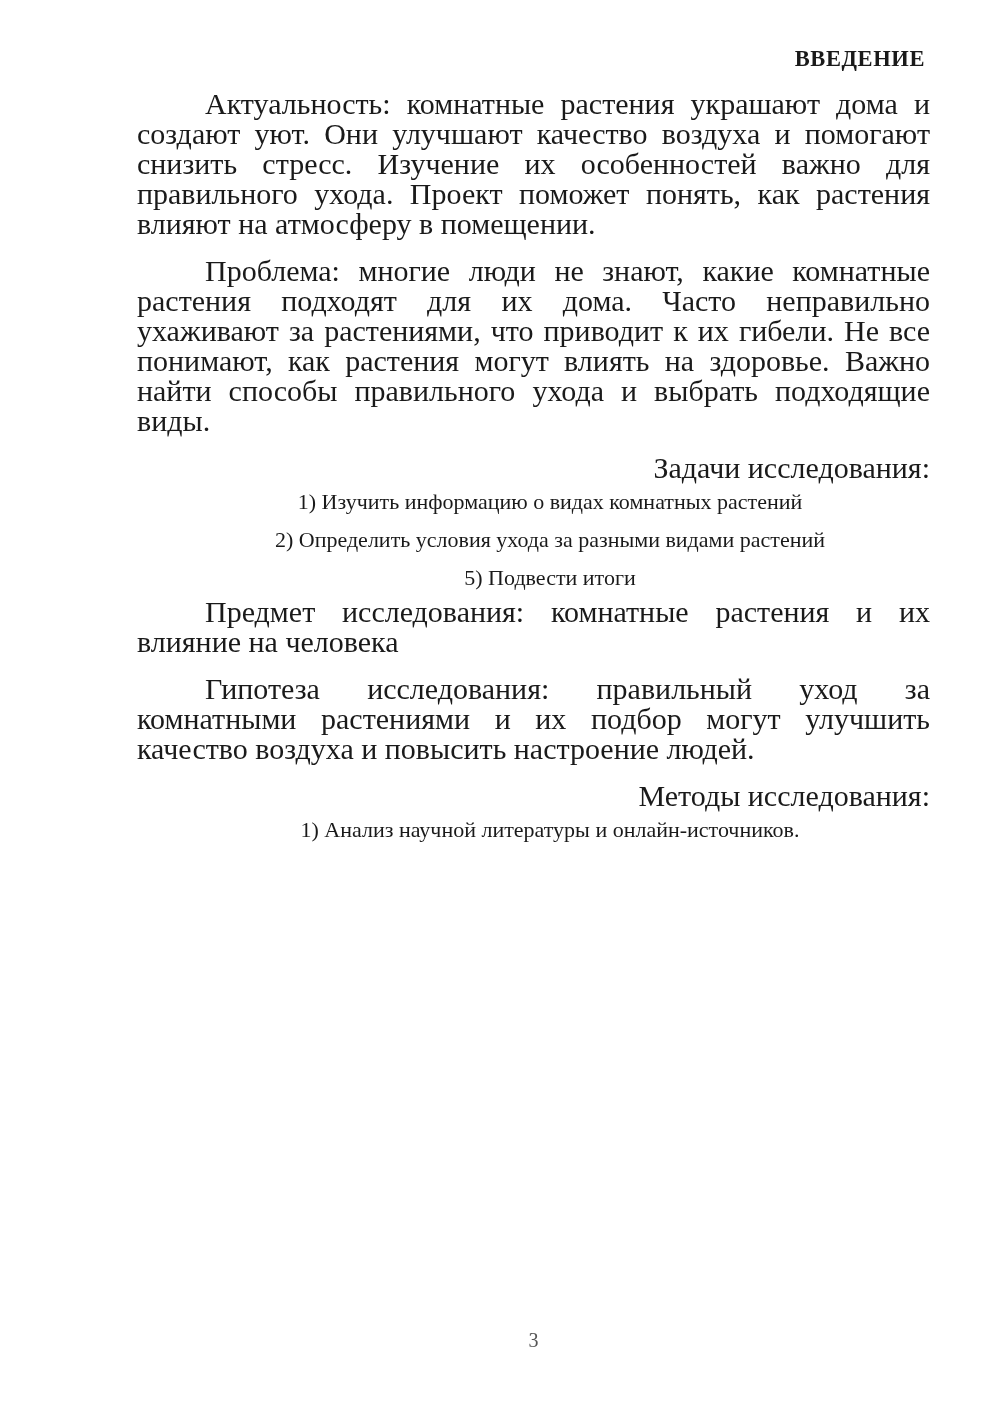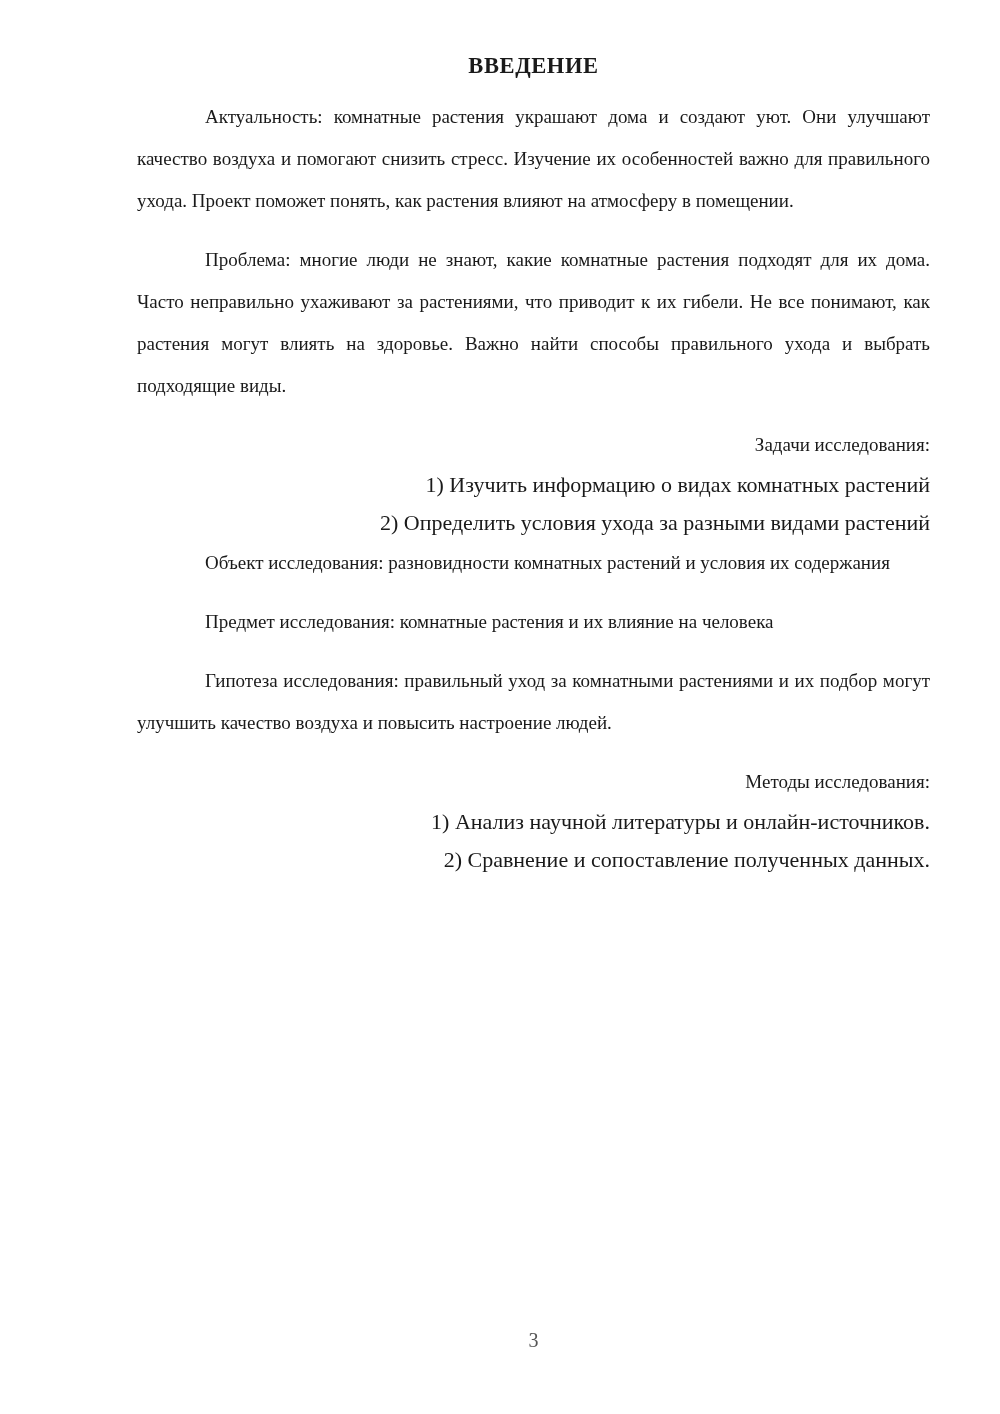--- a/index.html
+++ b/index.html
@@ -19,35 +19,35 @@
   .page {
     position: absolute;
     left: 137px;
     top: 0;
     width: 793px;   
     height: 1414px;
     box-sizing: border-box;
   }
 
   .doc-title {
-    text-align: center;
+    text-align: right;
     font-weight: bold;
     font-size: 22.5px;
     letter-spacing: 0.6px;
-    margin: 12px;
+    margin: 5px;
     padding-top: 40px;
     line-height: 1.2;
   }
 
   
   p.para {
     margin: 0;
     padding: 0;
-    font-size: 19px;
-    line-height: 42px;
+    font-size: 30px;
+    line-height: 30px;
     text-align: justify;
     text-justify: inter-word;
     text-indent: 68px;
     hyphens: none;
   }
   p.para.first {
     margin-top: 17px;
   }
   p.para + p.para {
     margin-top: 17px;
@@ -62,21 +62,21 @@
   p.item {
     margin: 0;
     padding: 0;
     font-size: 22px;
     line-height: 38px;
     text-align: justify;
     text-justify: inter-word;
     text-indent: 33px;
   }
   p.item.flush {
-    text-align: right;
+    text-align: center;
   }
 
   .page-number {
     position: absolute;
     left: 0;
     top: 1330px;
     width: 793px;
     text-align: center;
     font-size: 20px;
     color: #555555;
@@ -96,28 +96,27 @@
 
 
   <p class="para flush">Задачи исследования:</p>
 
   <p class="item flush">1) Изучить информацию о видах комнатных растений</p>
 
   <p class="item flush">2) Определить условия ухода за разными видами растений</p>
 
 
 
+  <p class="item flush">5) Подвести итоги</p>
 
-  <p class="para">Объект исследования: разновидности комнатных растений и условия их содержания</p>
 
   <p class="para">Предмет исследования: комнатные растения и их влияние на человека</p>
 
   <p class="para">Гипотеза исследования: правильный уход за комнатными растениями и их подбор могут улучшить качество воздуха и повысить настроение людей.</p>
 
   <p class="para flush">Методы исследования:</p>
 
   <p class="item flush">1) Анализ научной литературы и онлайн-источников.</p>
 
-  <p class="item flush">2) Сравнение и сопоставление полученных данных.</p>
 
   <div class="page-number">3</div>
 
 </div>
 
 </body></html>

